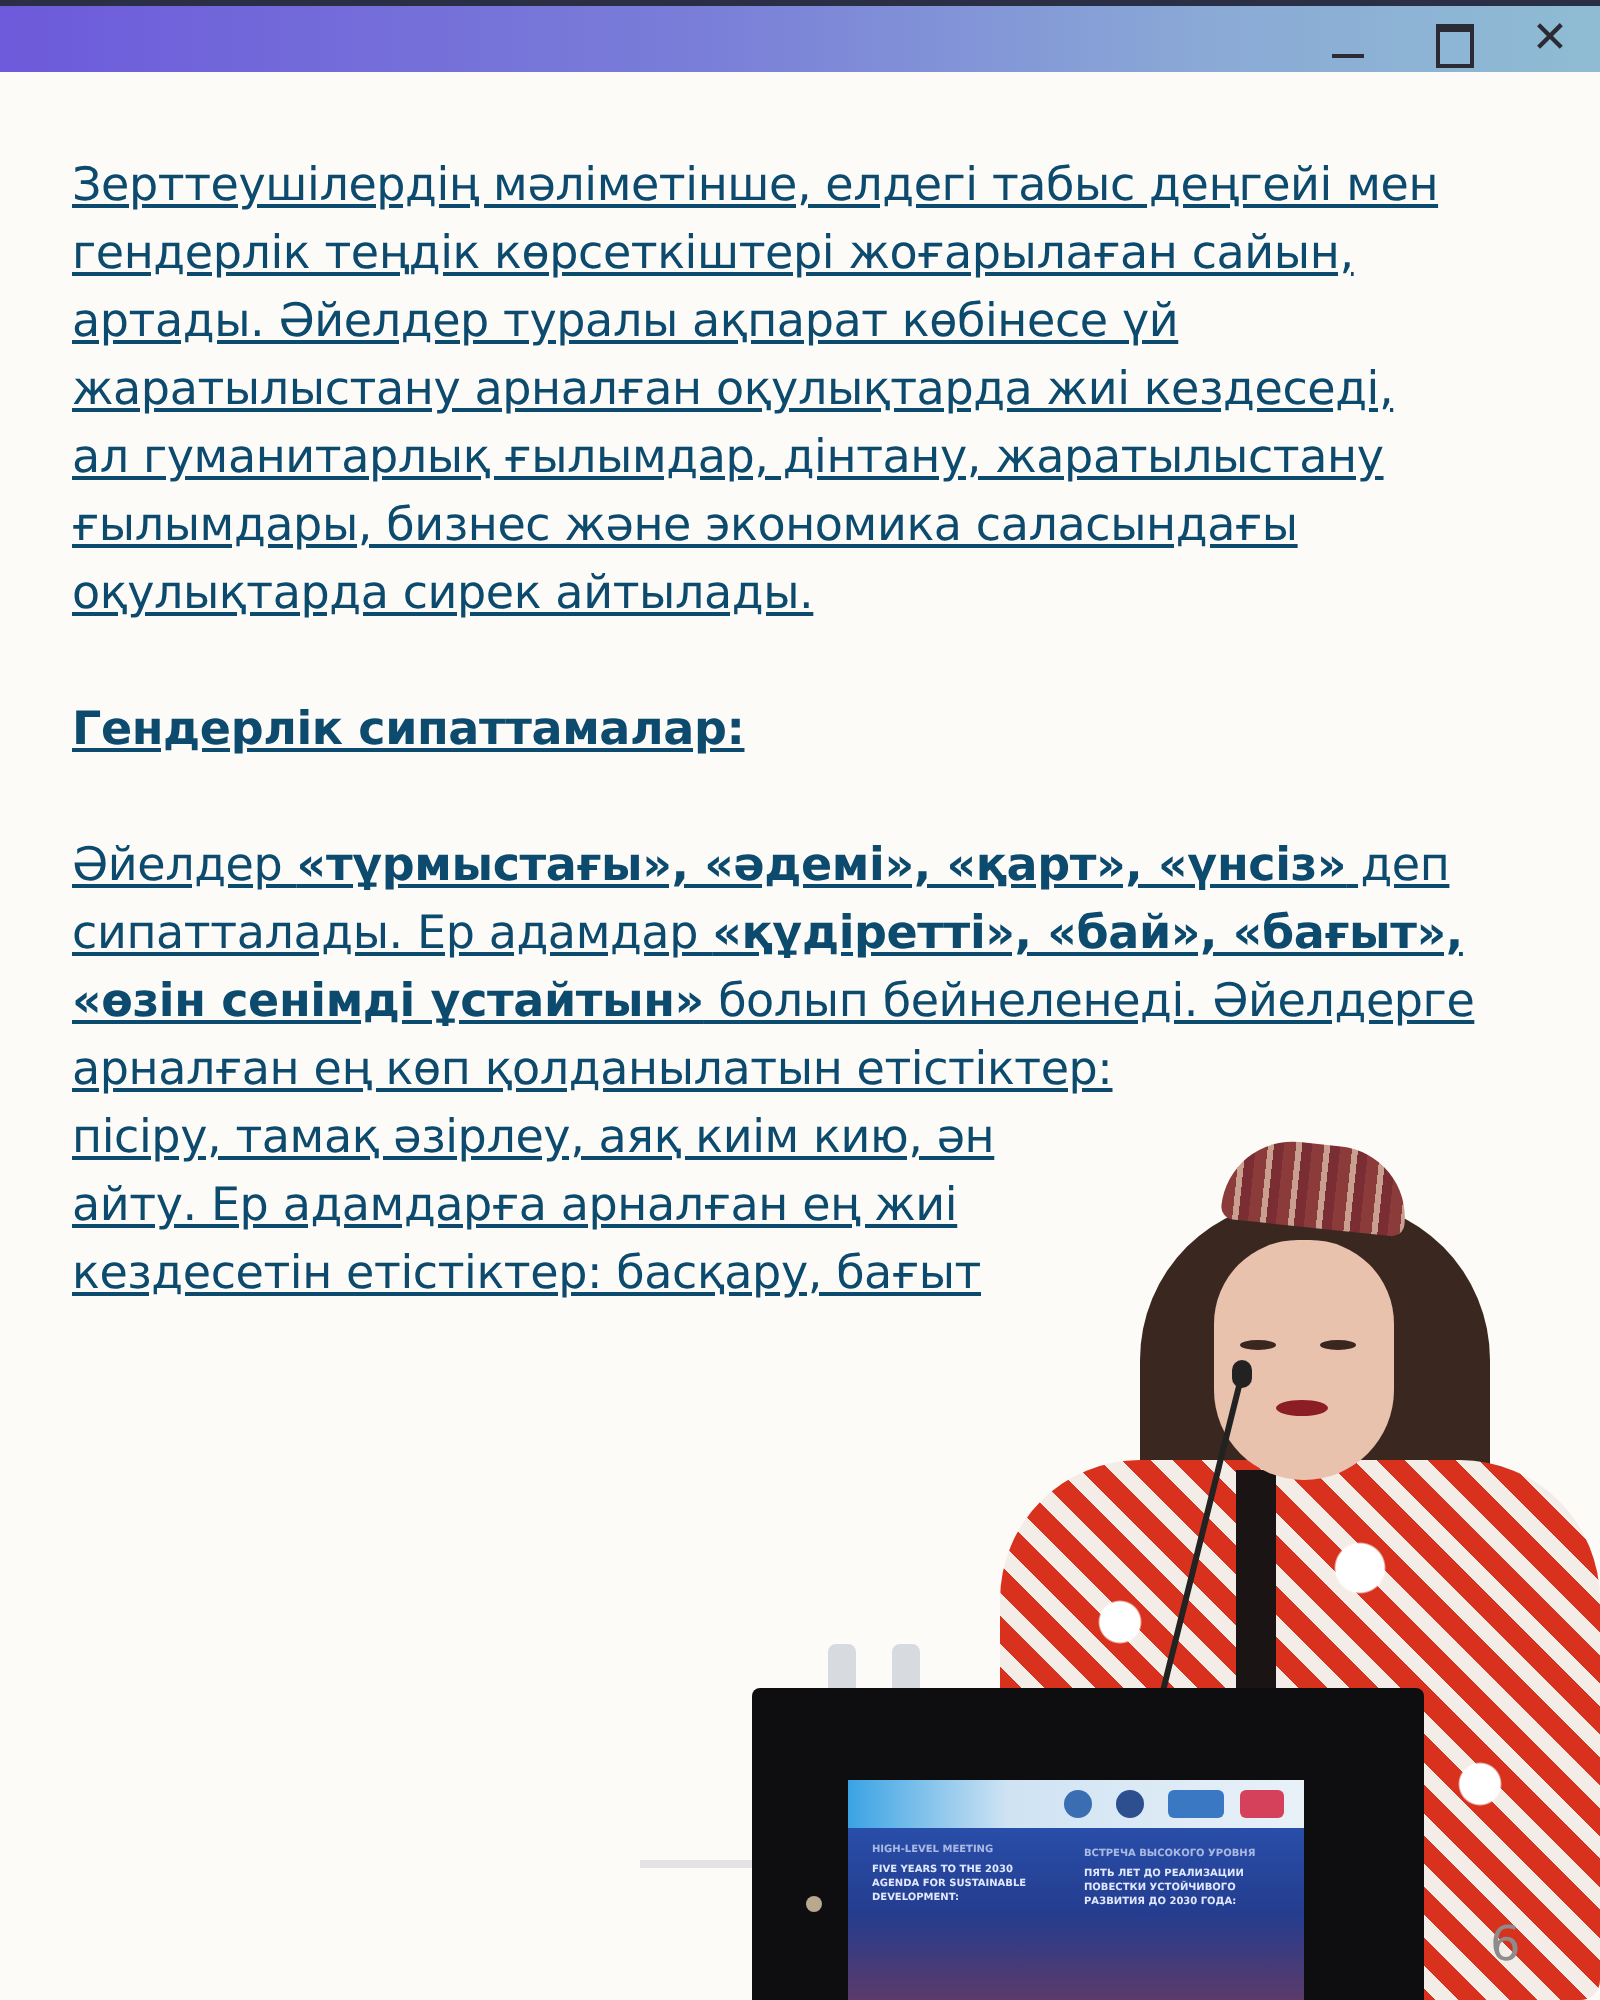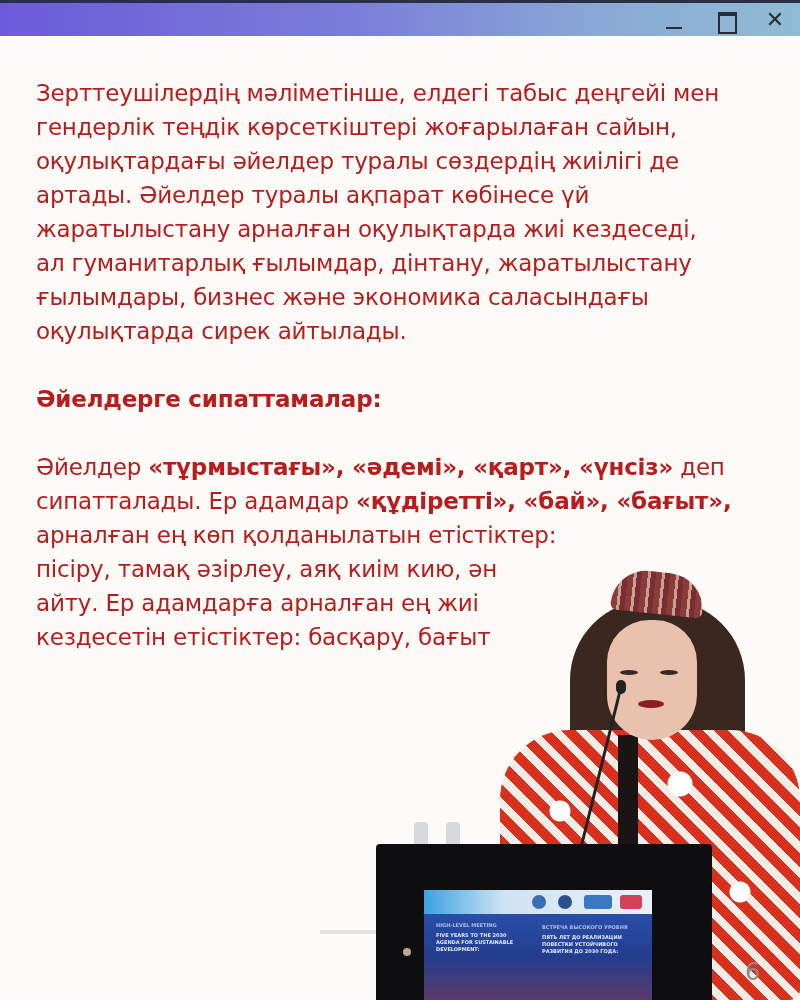--- a/index.html
+++ b/index.html
@@ -13,21 +13,21 @@
     }
     .tb-btn { position: absolute; top: 4px; width: 30px; height: 28px; cursor: pointer; }
     .tb-min { left: 660px; }
     .tb-min::after { content: ""; position: absolute; left: 6px; bottom: 6px; width: 16px; height: 2px; background: #2b2b35; }
     .tb-max { left: 712px; }
     .tb-max::after { content: ""; position: absolute; left: 6px; top: 5px; width: 15px; height: 16px; border: 2px solid #2b2b35; border-top-width: 4px; }
     .tb-close { left: 760px; font-size: 22px; line-height: 26px; text-align: center; color: #2b2b35; font-family: "DejaVu Sans", sans-serif; }
 
     .content {
       position: absolute; left: 36px; top: 76px; width: 740px;
-      font-size: 23px; line-height: 34px; letter-spacing: -0.2px; color: #b91c1c;
+      font-size: 23px; line-height: 34px; letter-spacing: -0.2px; color: #0c4a6e; text-decoration: underline;
     }
     .para { white-space: nowrap; }
     .para .line { display: block; }
     .gap { height: 34px; }
     .heading { font-weight: bold; }
     b { font-weight: bold; }
 
     
     .photo { position: absolute; left: 320px; top: 560px; width: 480px; height: 440px; overflow: hidden; }
     .table-edge { position: absolute; left: 0; top: 370px; width: 480px; height: 4px; background: #e4e4e4; }
@@ -75,37 +75,37 @@
   <div class="tb-btn tb-max"></div>
   <div class="tb-btn tb-close">
     <span>✕</span>
   </div>
 </div>
 
 <div class="content">
   <div class="para">
     <span class="line">Зерттеушілердің мәліметінше, елдегі табыс деңгейі мен</span>
     <span class="line">гендерлік теңдік көрсеткіштері жоғарылаған сайын,</span>
-    <span class="line">оқулықтардағы әйелдер туралы сөздердің жиілігі де</span>
     <span class="line">артады. Әйелдер туралы ақпарат көбінесе үй</span>
     <span class="line">жаратылыстану арналған оқулықтарда жиі кездеседі,</span>
     <span class="line">ал гуманитарлық ғылымдар, дінтану, жаратылыстану</span>
     <span class="line">ғылымдары, бизнес және экономика саласындағы</span>
     <span class="line">оқулықтарда сирек айтылады.</span>
   </div>
 
   <div class="gap"></div>
 
-  <div class="para heading">Әйелдерге сипаттамалар:</div>
+  <div class="para heading">Гендерлік сипаттамалар:</div>
 
   <div class="gap"></div>
 
   <div class="para">
     <span class="line"><span>Әйелдер </span><b>«тұрмыстағы», «әдемі», «қарт», «үнсіз»</b><span> деп</span></span>
     <span class="line"><span>сипатталады. Ер адамдар </span><b>«құдіретті», «бай», «бағыт»,</b></span>
+    <span class="line"><b>«өзін сенімді ұстайтын»</b><span> болып бейнеленеді. Әйелдерге</span></span>
     <span class="line">арналған ең көп қолданылатын етістіктер:</span>
     <span class="line">пісіру, тамақ әзірлеу, аяқ киім кию, ән</span>
     <span class="line">айту. Ер адамдарға арналған ең жиі</span>
     <span class="line">кездесетін етістіктер: басқару, бағыт</span>
   </div>
 </div>
 
 <div class="photo">
   <div class="table-edge"></div>
   <div class="hair"></div>

